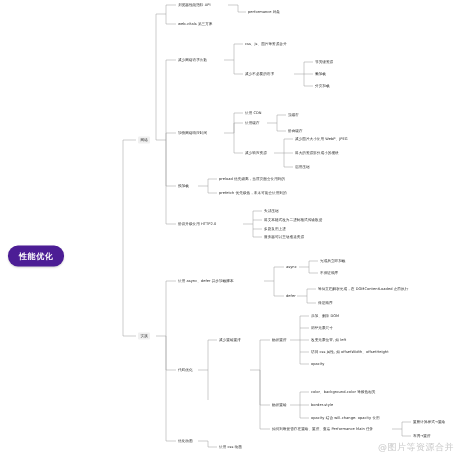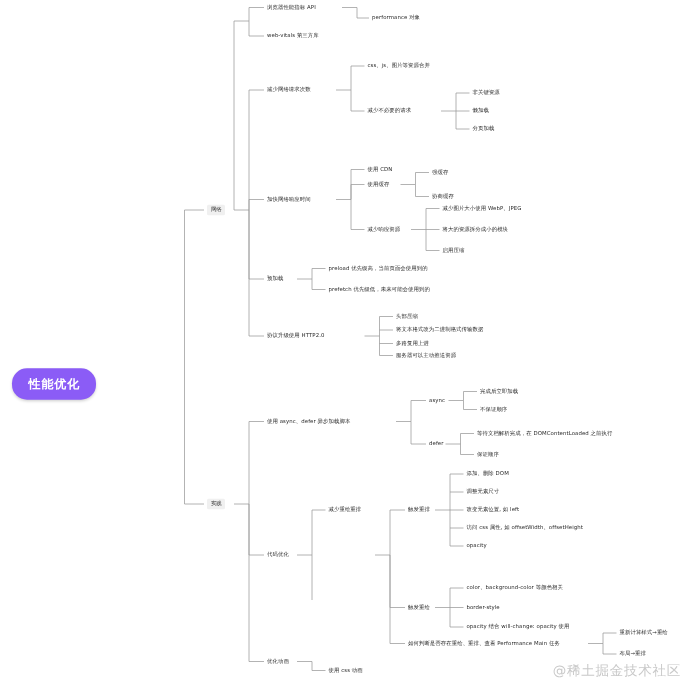--- a/index.html
+++ b/index.html
@@ -33,21 +33,21 @@
     letter-spacing: 0.05px;
   }
   .node.lvl2 {
     background: #f0f0f0;
     padding: 1.2px 2.6px;
     border-radius: 1px;
     color: #333;
   }
   .root {
     position: absolute;
-    background: #8b5cf6;
+    background: #4c1d95;
     color: #ffffff;
     font-size: 8px;
     font-weight: bold;
     padding: 5px 11px;
     border-radius: 10px;
     transform: translateY(-50%);
     letter-spacing: 0.6px;
     box-shadow: 0 1px 2px rgba(0,0,0,0.18);
   }
   .watermark {
@@ -264,14 +264,14 @@
   <div class="node" style="left:311px; top:405px;">border-style</div>
   <div class="node" style="left:311px; top:418px;">opacity 结合 will-change: opacity 使用</div>
 
   <div class="node" style="left:272px; top:429px;">如何判断是否存在重绘、重排、查看 Performance Main 任务</div>
   <div class="node" style="left:413px; top:422px;">重新计算样式→重绘</div>
   <div class="node" style="left:413px; top:436px;">布局→重排</div>
 
   <div class="node" style="left:178px; top:441px;">优化动画</div>
   <div class="node" style="left:219px; top:447px;">使用 css 动画</div>
 
-  <div class="watermark">@稀土掘金技术社区</div>
+  <div class="watermark">@图片等资源合并</div>
 </div>
 
 </body></html>

